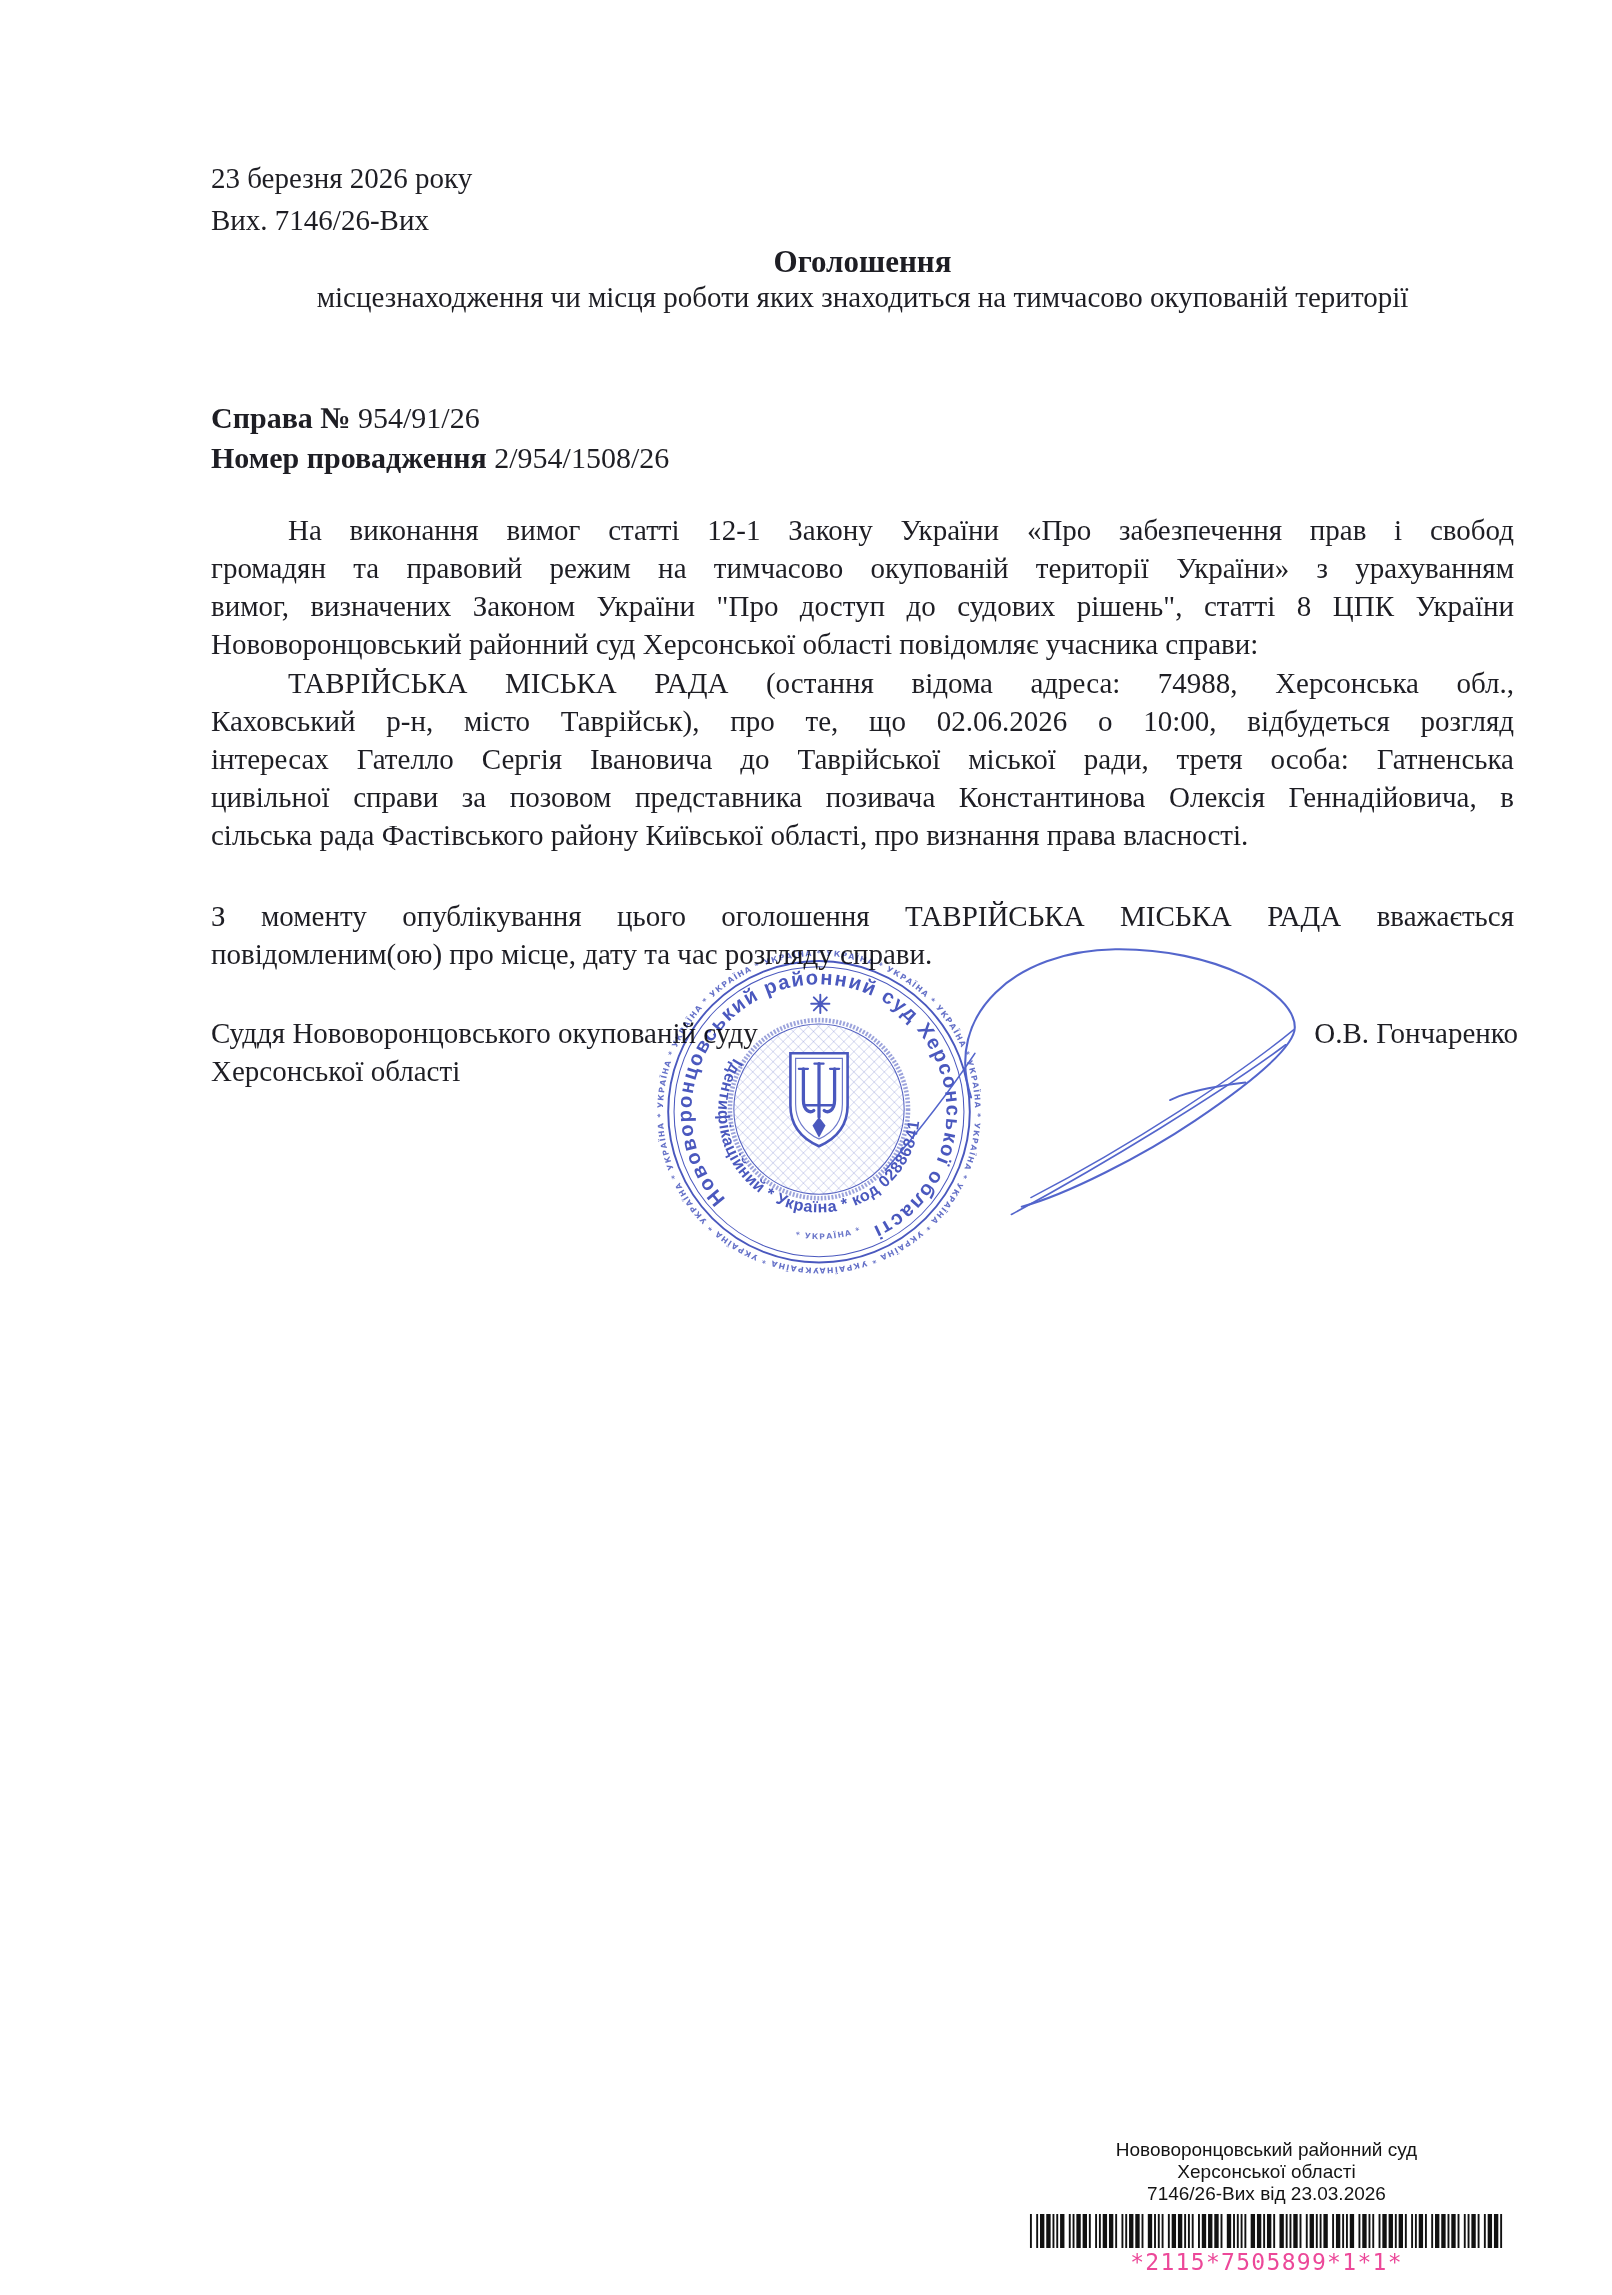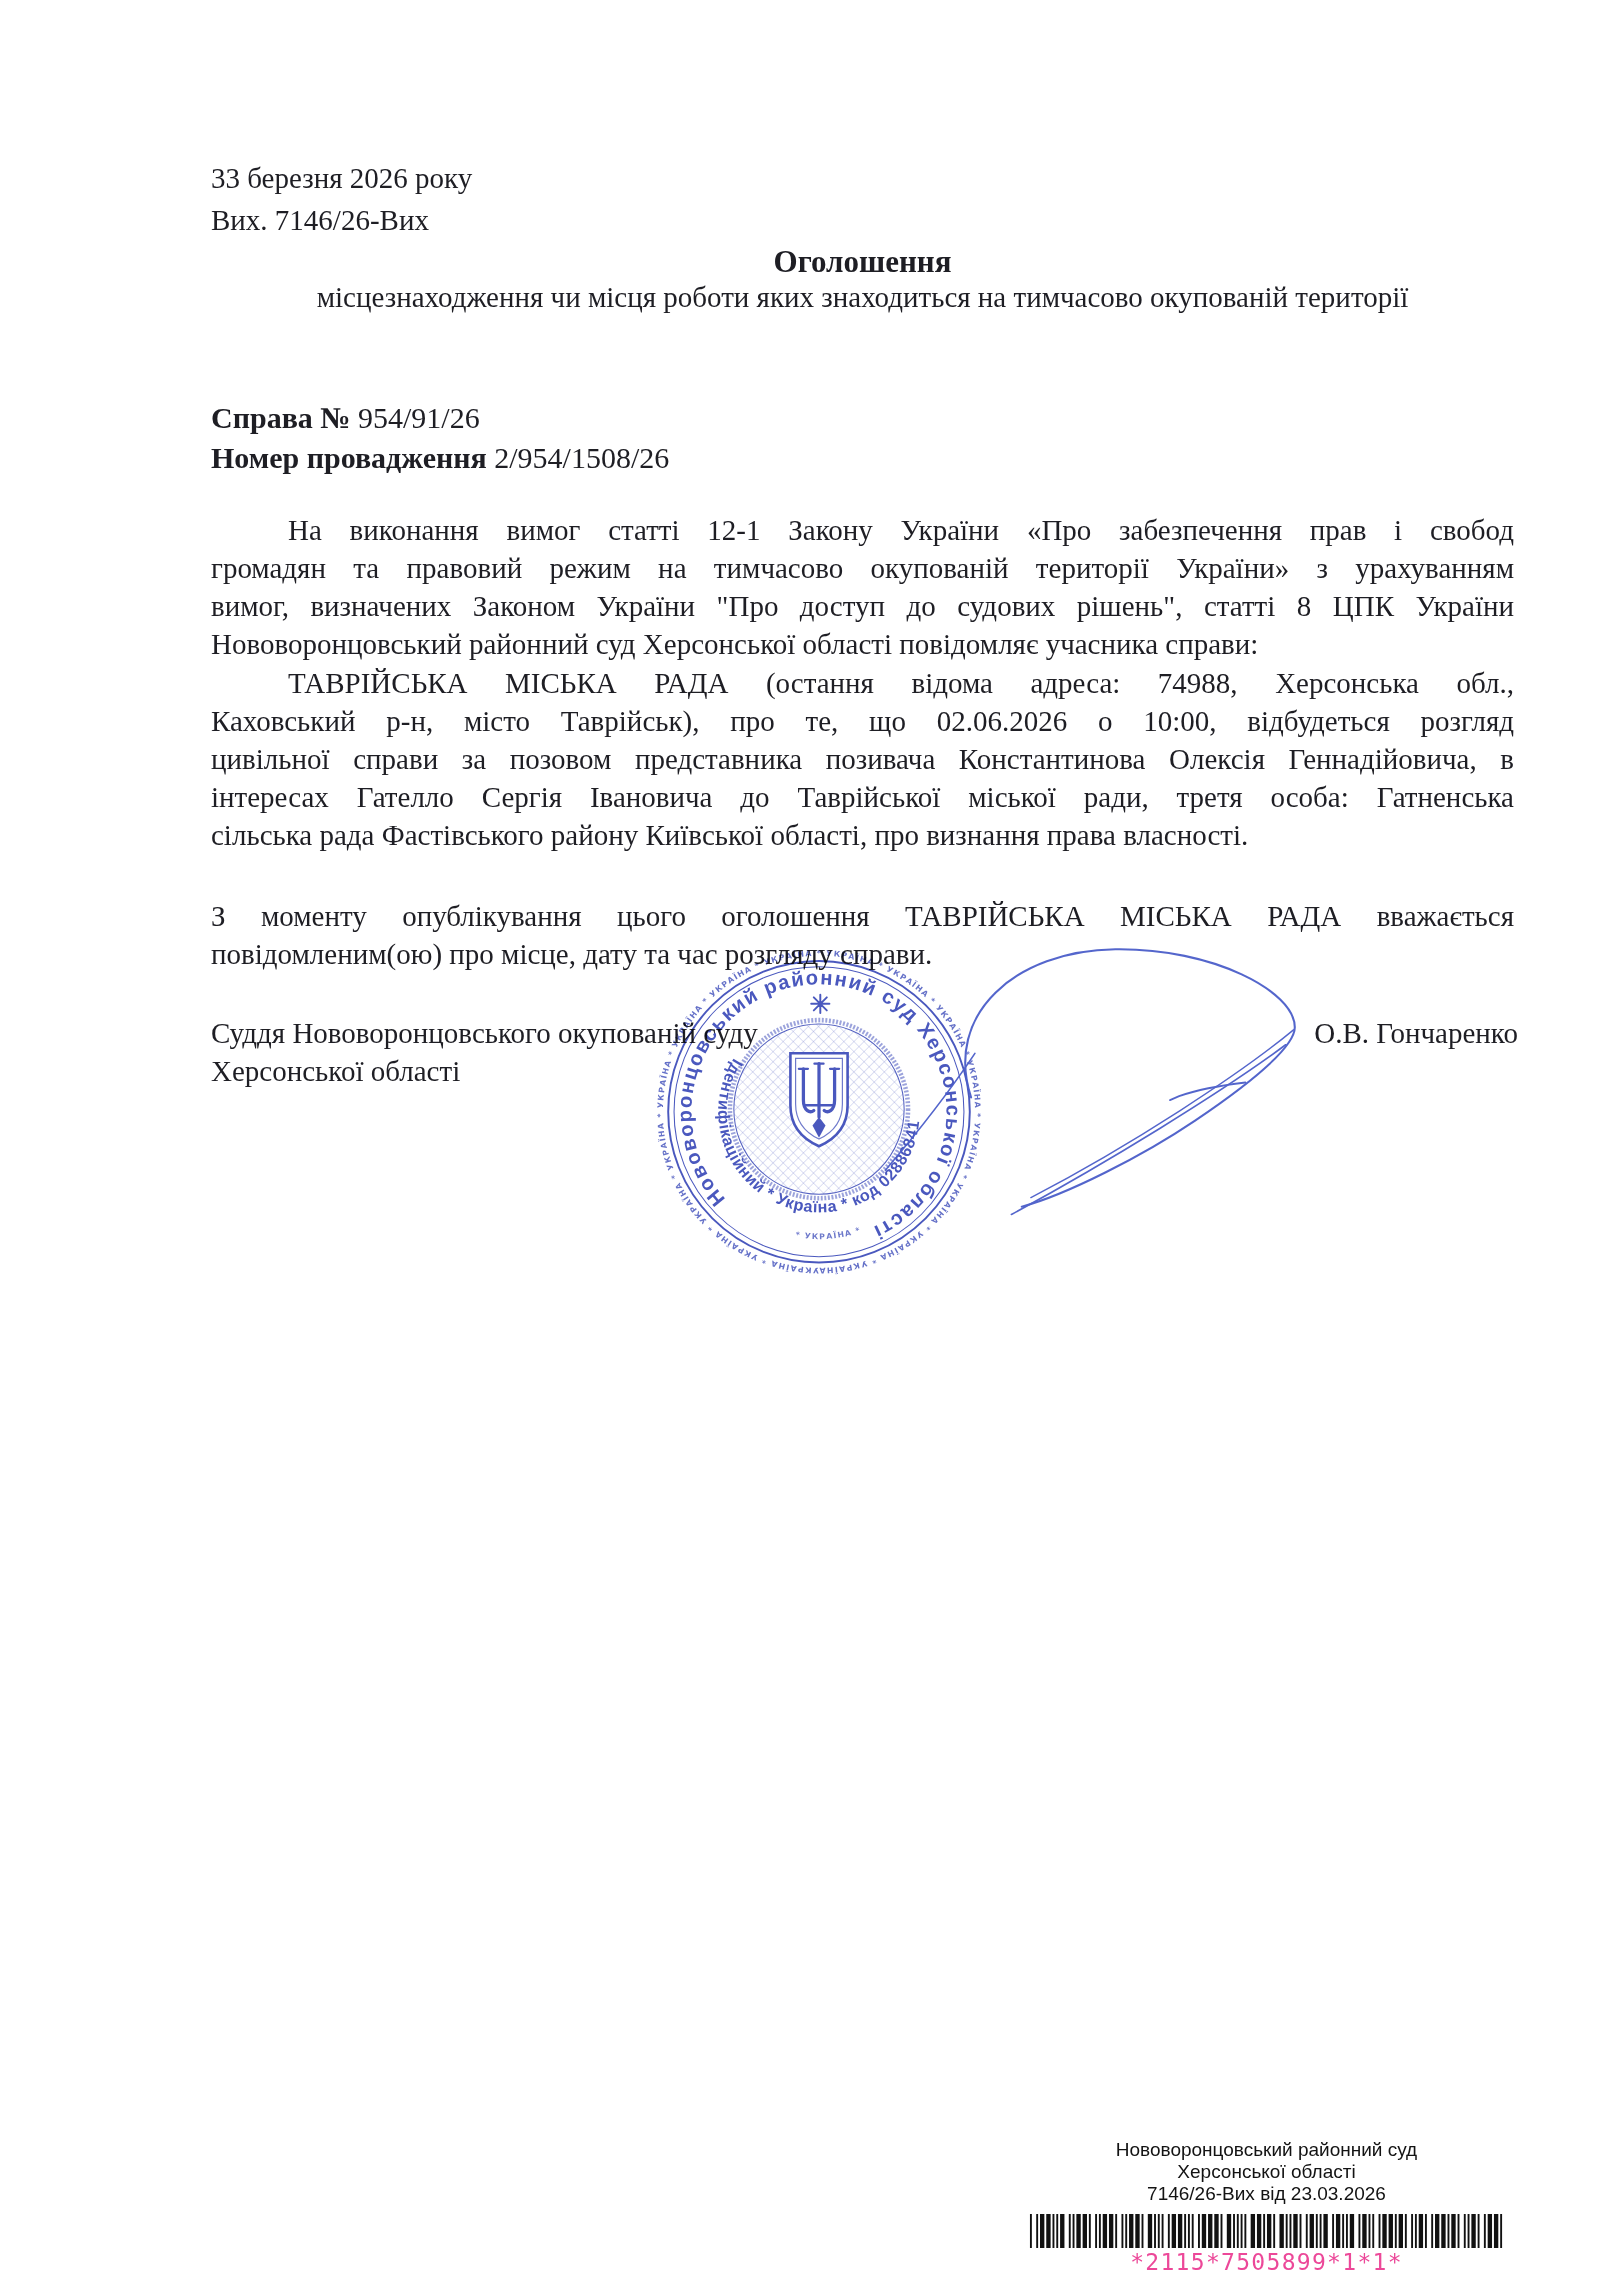--- a/index.html
+++ b/index.html
@@ -56,21 +56,21 @@
   .bcb{fill:var(--bar);}
   .bclabel{margin-top:0.7px;font-family:"DejaVu Sans Mono","Liberation Mono",monospace;
            font-size:23px;letter-spacing:1.3px;color:#ec4899;}
 </style>
 </head>
 <body>
 
 <div class="page">
 
   <div class="abs hdr">
-    <div>33 березня 2026 року</div>
+    <div>23 березня 2026 року</div>
     <div>Вих. 7146/26-Вих</div>
   </div>
 
   <div class="abs title">Оголошення</div>
 
   <div class="abs subtitle">
     <div>місцезнаходження чи місця роботи яких знаходиться на тимчасово окупованій території</div>
   </div>
 
   <div class="abs caseblk">
@@ -80,22 +80,22 @@
 
   <div class="abs para" style="top:511px">
       <div class="line just ind">На виконання вимог статті 12-1 Закону України «Про забезпечення прав і свобод</div>
       <div class="line just">громадян та правовий режим на тимчасово окупованій території України» з урахуванням</div>
       <div class="line just">вимог, визначених Законом України "Про доступ до судових рішень", статті 8 ЦПК України</div>
       <div class="line">Нововоронцовський районний суд Херсонської області повідомляє учасника справи:</div>
     </div>
   <div class="abs para" style="top:664px">
       <div class="line just ind">ТАВРІЙСЬКА МІСЬКА РАДА (остання відома адреса: 74988, Херсонська обл.,</div>
       <div class="line just">Каховський р-н, місто Таврійськ), про те, що 02.06.2026 о 10:00, відбудеться розгляд</div>
+      <div class="line just">інтересах Гателло Сергія Івановича до Таврійської міської ради, третя особа: Гатненська</div>
       <div class="line just">цивільної справи за позовом представника позивача Константинова Олексія Геннадійовича, в</div>
-      <div class="line just">інтересах Гателло Сергія Івановича до Таврійської міської ради, третя особа: Гатненська</div>
       <div class="line">сільська рада Фастівського району Київської області, про визнання права власності.</div>
     </div>
   <div class="abs para" style="top:897px">
       <div class="line just">З моменту опублікування цього оголошення ТАВРІЙСЬКА МІСЬКА РАДА вважається</div>
       <div class="line">повідомленим(ою) про місце, дату та час розгляду справи.</div>
     </div>
 
   <div class="abs judge">
     <div>Суддя Нововоронцовського окупованій суду</div>
     <div>Херсонської області</div>

